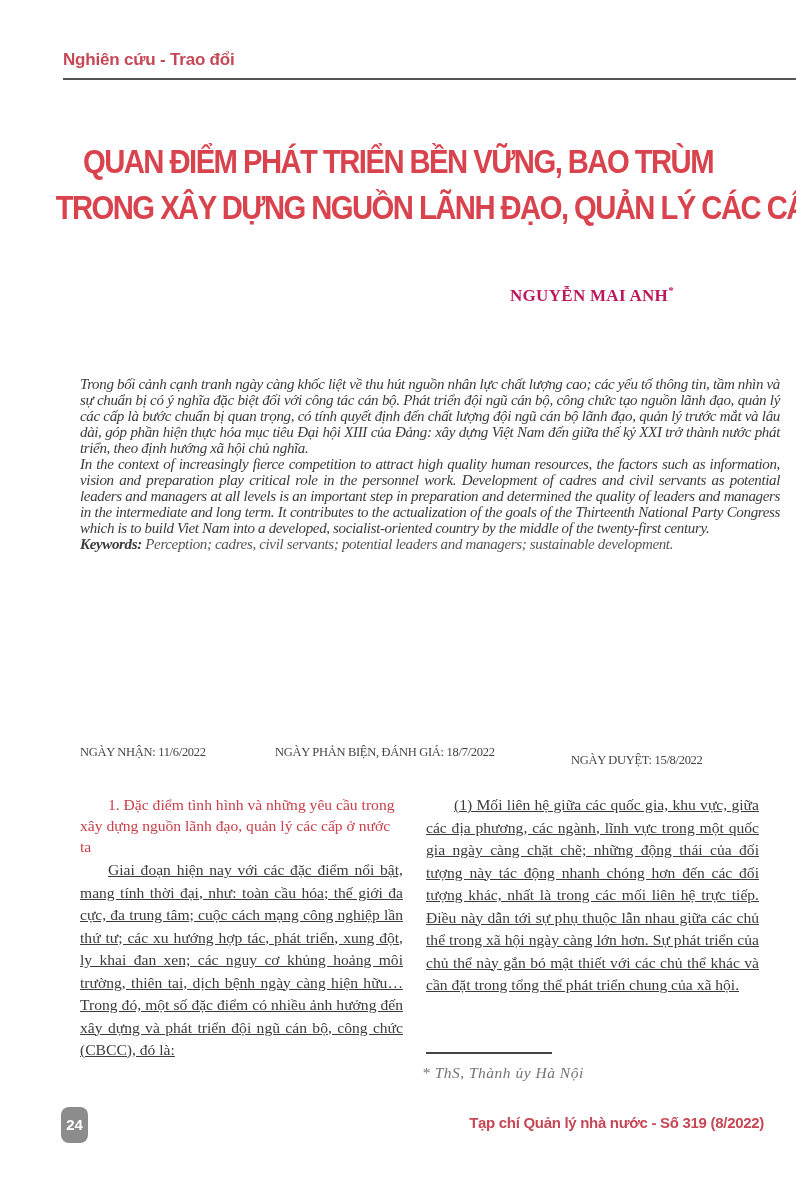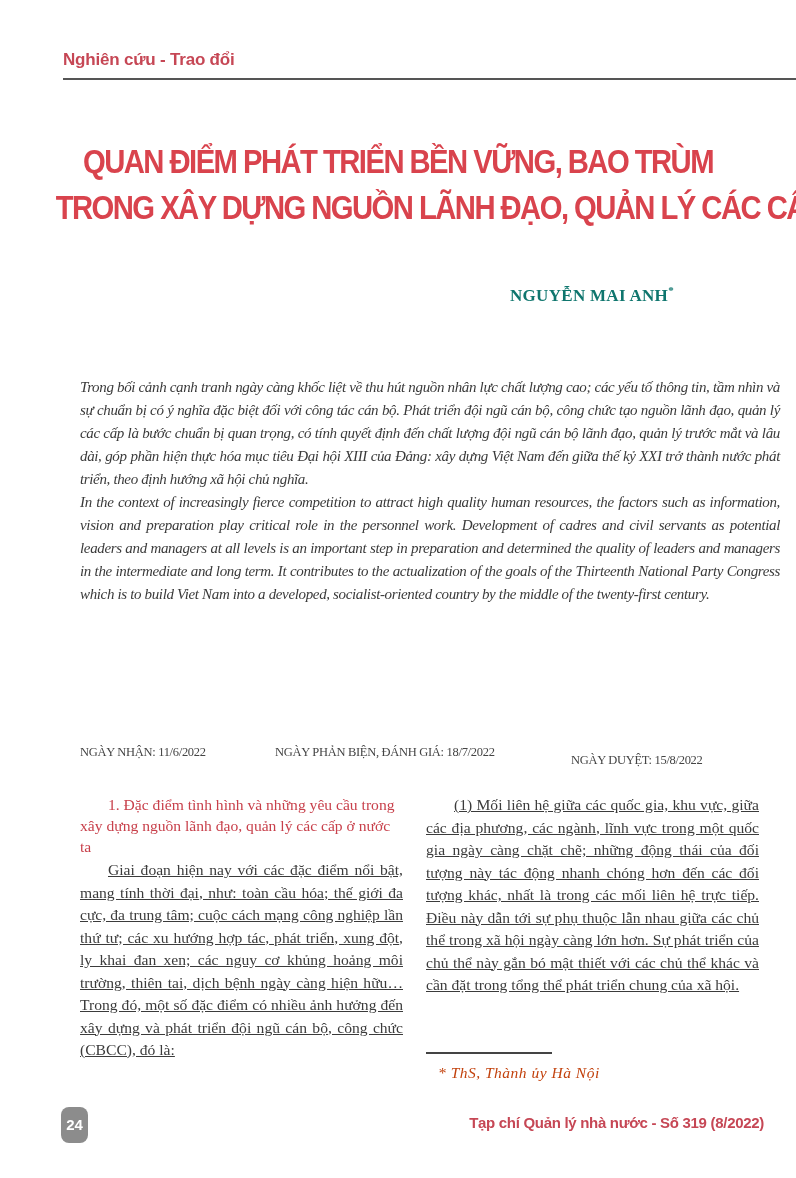--- a/index.html
+++ b/index.html
@@ -48,36 +48,36 @@
       transform-origin: center;
     }
     .title div { white-space: nowrap; }
     .author {
       position: absolute;
       left: 510px;
       top: 284px;
       font-family: "Liberation Serif", serif;
       font-weight: bold;
       font-size: 17px;
-      color: #0f766e;
+      color: #be185d;
       letter-spacing: 0.3px;
     }
     .author sup {
       font-size: 11px;
       vertical-align: 7px;
     }
     .abstract {
       position: absolute;
       left: 80px;
       top: 376px;
       width: 700px;
       font-family: "Liberation Serif", serif;
       font-style: italic;
       font-size: 15px;
-      line-height: 23px;
+      line-height: 16px;
       color: #3a3a3a;
       letter-spacing: -0.35px;
     }
     .abstract p { margin: 0; text-align: justify; }
     .abstract .kw-label { font-weight: normal; }
     .abstract .kw-label-en { font-weight: bold; }
     .abstract .kw-text { font-style: italic; color: #555; }
     .dates {
       position: absolute;
       top: 745px;
@@ -112,26 +112,26 @@
     .fn-rule {
       position: absolute;
       left: 426px;
       top: 1052px;
       width: 126px;
       height: 2px;
       background: #444;
     }
     .footnote {
       position: absolute;
-      left: 438px;
+      left: 422px;
       top: 1064px;
       font-family: "Liberation Serif", serif;
       font-style: italic;
       font-size: 15.5px;
-      color: #c2410c;
+      color: #737373;
       letter-spacing: 0.5px;
     }
     .page-num {
       position: absolute;
       left: 61px;
       top: 1107px;
       width: 27px;
       height: 36px;
       background: #8c8c8c;
       color: #ffffff;
@@ -164,20 +164,24 @@
   <div>TRONG XÂY DỰNG NGUỒN LÃNH ĐẠO, QUẢN LÝ CÁC CẤP</div>
 </div>
 
 <div class="author">
   <span>NGUYỄN MAI ANH</span><sup>*</sup>
 </div>
 
 <div class="abstract">
   <p>Trong bối cảnh cạnh tranh ngày càng khốc liệt về thu hút nguồn nhân lực chất lượng cao; các yếu tố thông tin, tầm nhìn và sự chuẩn bị có ý nghĩa đặc biệt đối với công tác cán bộ. Phát triển đội ngũ cán bộ, công chức tạo nguồn lãnh đạo, quản lý các cấp là bước chuẩn bị quan trọng, có tính quyết định đến chất lượng đội ngũ cán bộ lãnh đạo, quản lý trước mắt và lâu dài, góp phần hiện thực hóa mục tiêu Đại hội XIII của Đảng: xây dựng Việt Nam đến giữa thế kỷ XXI trở thành nước phát triển, theo định hướng xã hội chủ nghĩa.</p>
   <p>In the context of increasingly fierce competition to attract high quality human resources, the factors such as information, vision and preparation play critical role in the personnel work. Development of cadres and civil servants as potential leaders and managers at all levels is an important step in preparation and determined the quality of leaders and managers in the intermediate and long term. It contributes to the actualization of the goals of the Thirteenth National Party Congress which is to build Viet Nam into a developed, socialist-oriented country by the middle of the twenty-first century.</p>
+  <p>
+    <span class="kw-label-en">Keywords:</span>
+    <span class="kw-text">Perception; cadres, civil servants; potential leaders and managers; sustainable development.</span>
+  </p>
 </div>
 
 <div class="dates">
   <span style="left:0;">NGÀY NHẬN: 11/6/2022</span>
   <span style="left:195px;">NGÀY PHẢN BIỆN, ĐÁNH GIÁ:  18/7/2022</span>
   <span style="left:491px;margin-top:8px;">NGÀY DUYỆT:  15/8/2022</span>
 </div>
 
 <div class="col col-left">
   <div class="sec-heading">1. Đặc điểm tình hình và những yêu cầu trong xây dựng nguồn lãnh đạo, quản lý các cấp ở nước ta</div>

